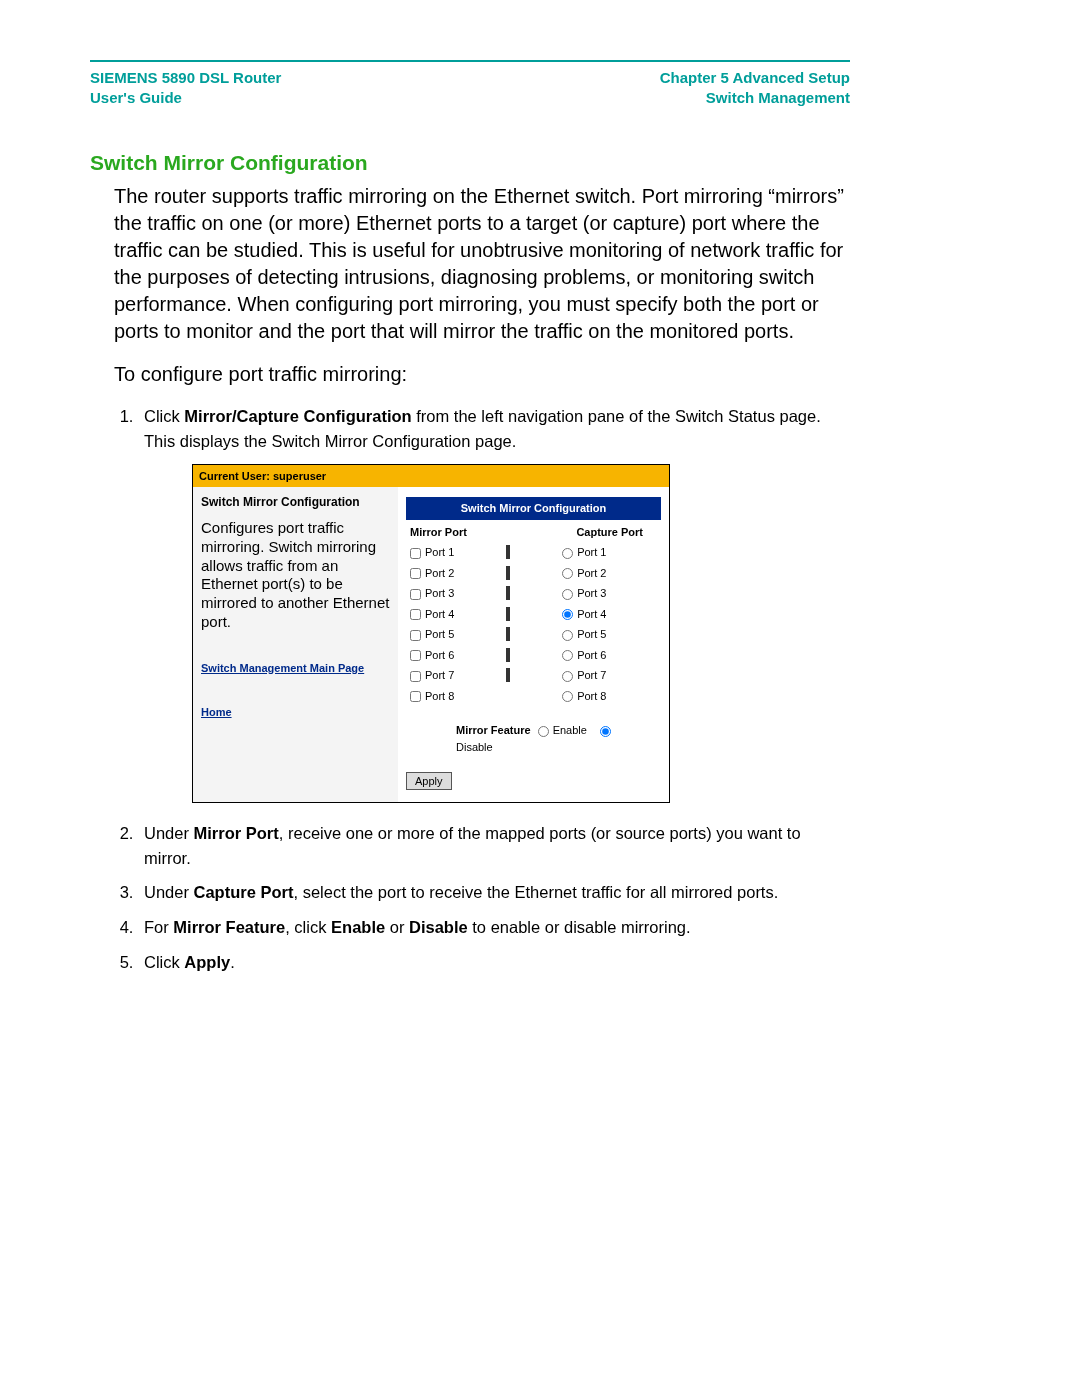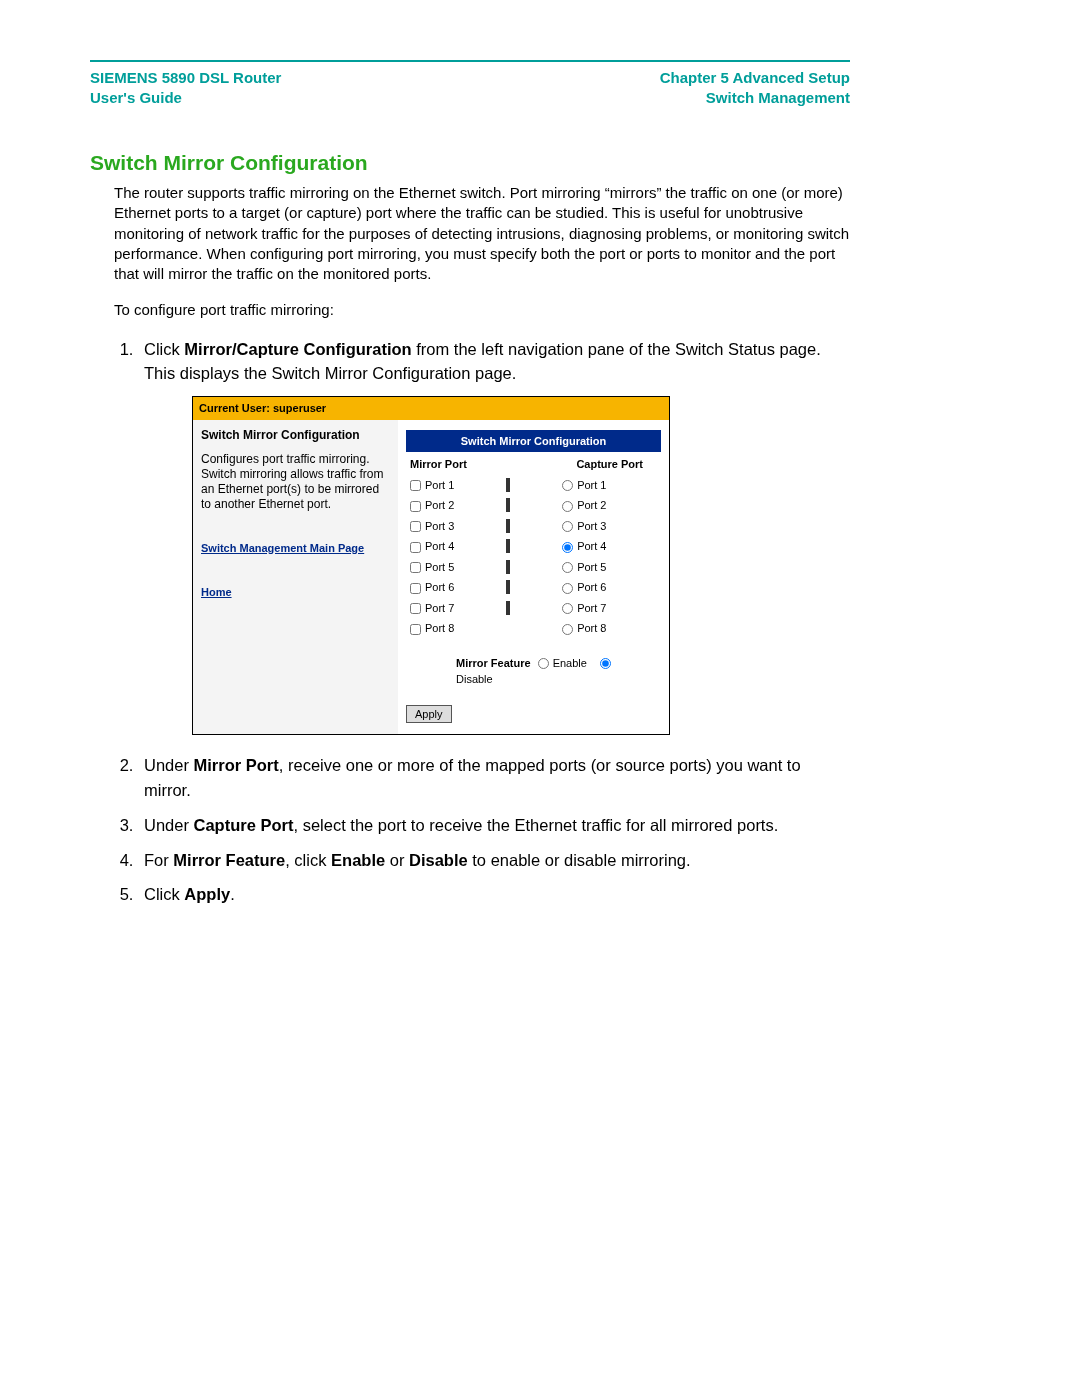--- a/index.html
+++ b/index.html
@@ -38,21 +38,21 @@
     text-align: right;
   }
   .section-title {
     color: #2aa81f;
     font-weight: bold;
     font-size: 21px;
     margin-top: 44px;
     margin-bottom: 8px;
   }
   .body-text {
-    font-size: 15px;
+    font-size: 20px;
     line-height: 1.35;
     margin: 0 0 16px 24px;
   }
   ol.steps {
     font-size: 16.5px;
     line-height: 1.5;
     padding-left: 48px;
     margin: 0 0 14px 0;
   }
   ol.steps > li {
@@ -85,21 +85,21 @@
     padding: 4px 8px 20px 8px;
     font-size: 11px;
     box-sizing: border-box;
   }
   .shot .side .smc-title {
     font-weight: bold;
     font-size: 12px;
     margin: 2px 0 8px 0;
   }
   .shot .side .desc {
-    font-size: 12px;
+    font-size: 15px;
     line-height: 1.25;
     margin-bottom: 14px;
   }
   .shot .side a.nav {
     color: #002a8a;
     text-decoration: underline;
     font-weight: bold;
     display: block;
     margin-bottom: 12px;
     font-size: 11px;

